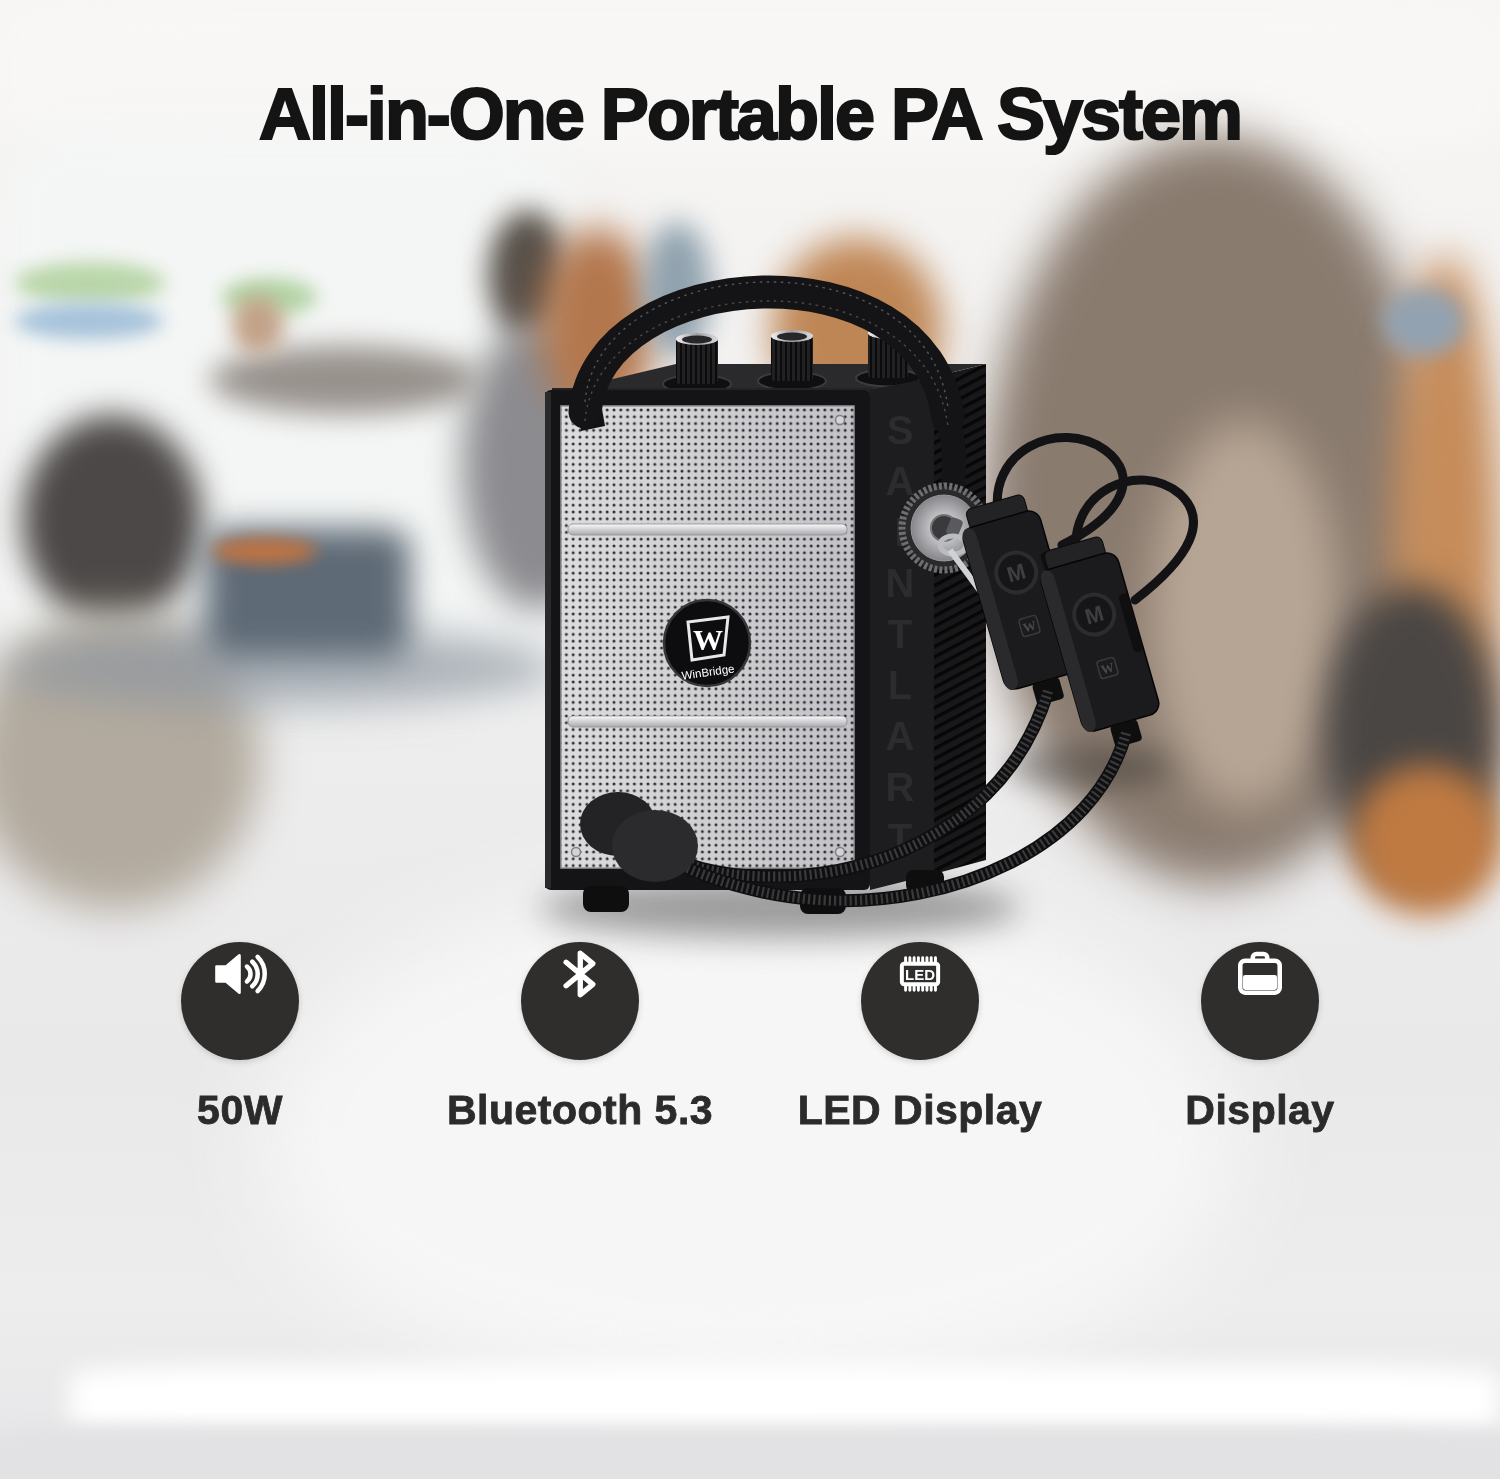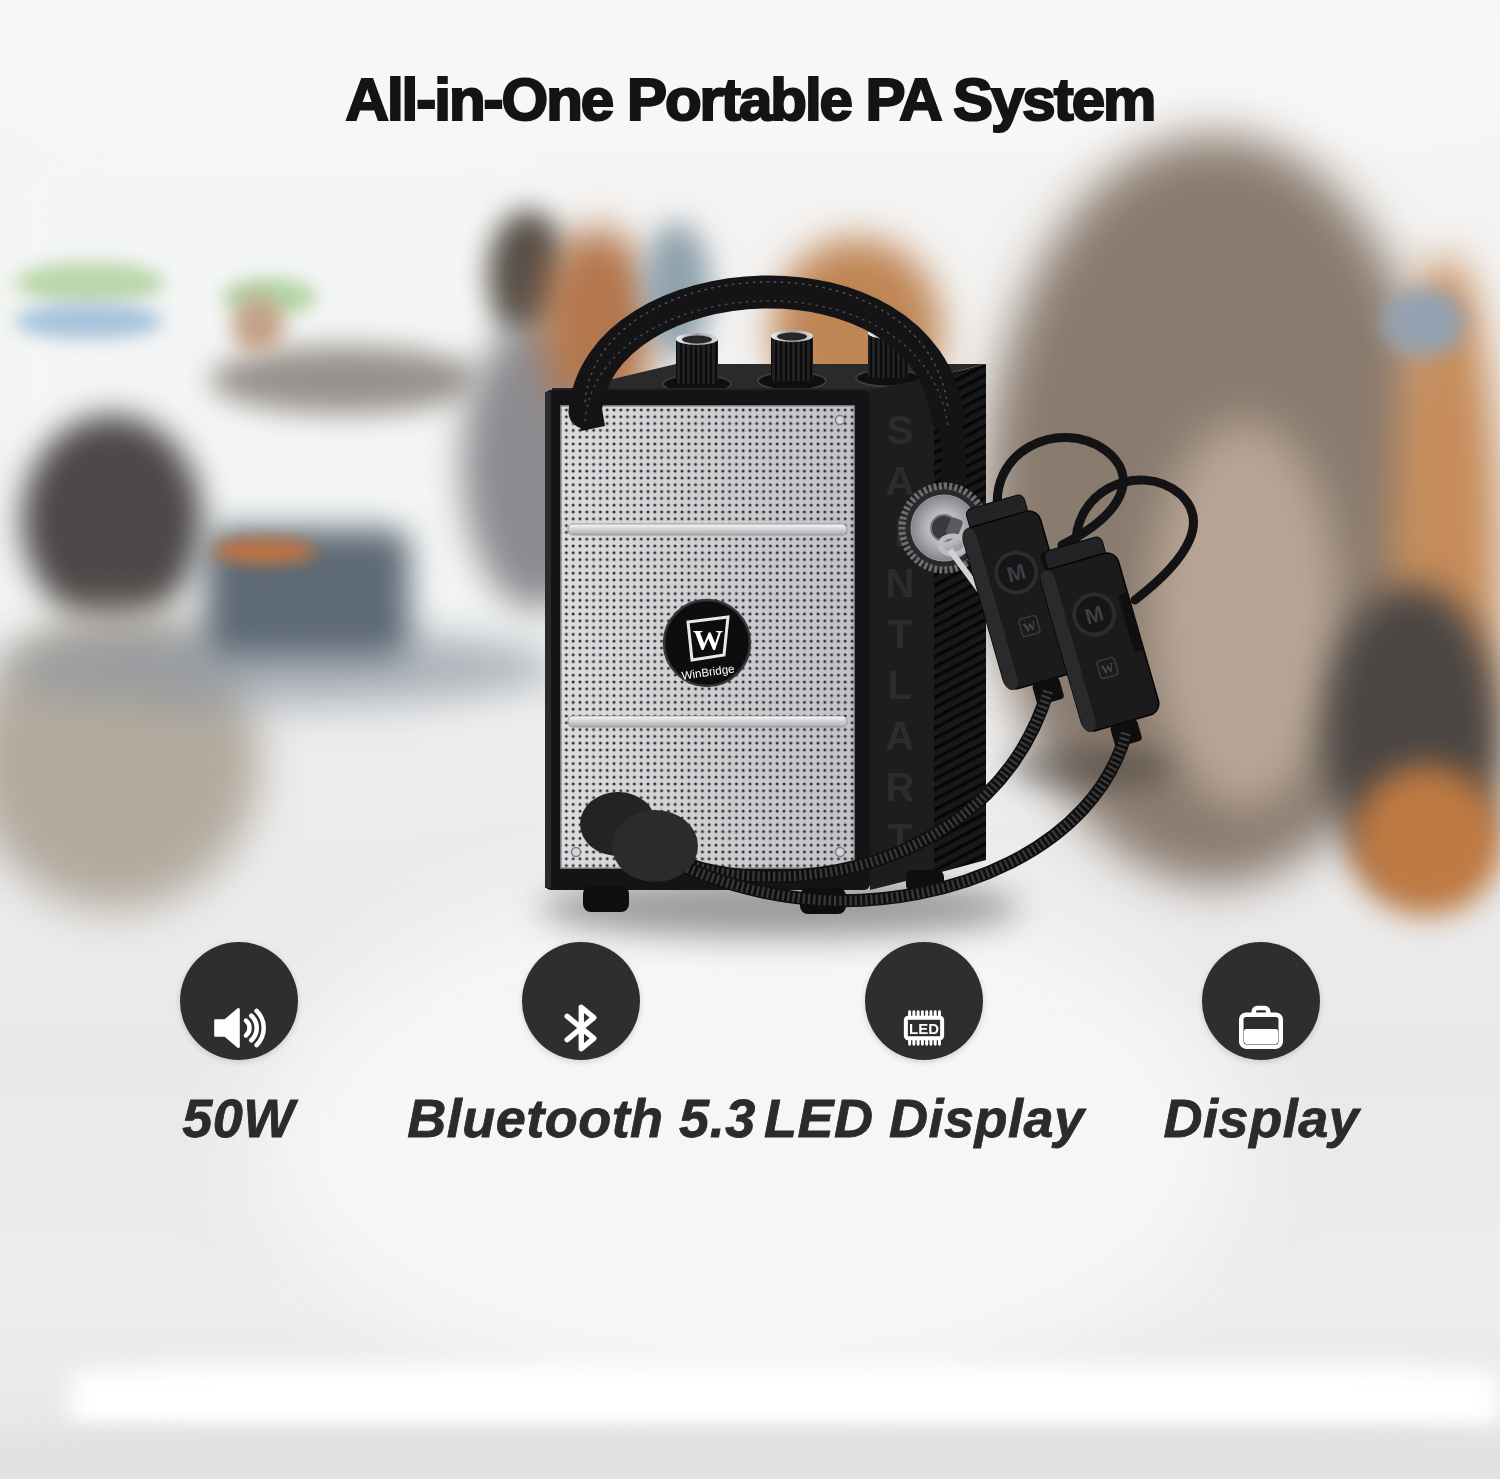--- a/index.html
+++ b/index.html
@@ -6,39 +6,39 @@
   .canvas{
     position:relative;width:1500px;height:1479px;overflow:hidden;
     font-family:"Liberation Sans",sans-serif;
     background:linear-gradient(180deg,#f7f6f4 0%,#efeeee 45%,#e9e9ea 72%,#ededee 88%,#e6e6e8 100%);
   }
   .bg{position:absolute;inset:0;z-index:1;}
   .blob{position:absolute;border-radius:50%;}
   .rblob{position:absolute;border-radius:14%;}
   .title{
     position:absolute;top:30px;left:0;right:0;z-index:5;text-align:center;
-    font-size:60px;font-weight:bold;letter-spacing:-2px;color:#141414;line-height:1.0;
+    font-size:72px;font-weight:bold;letter-spacing:-2px;color:#141414;line-height:1.0;
     -webkit-text-stroke:2.2px #141414;
   }
   .product-svg{position:absolute;left:470px;top:220px;z-index:3;}
   .features{
     position:absolute;top:942px;left:0;right:0;z-index:4;
     display:grid;grid-template-columns:repeat(4,1fr);row-gap:50px;
     padding:0 70px;justify-items:center;
   }
   .feature{display:flex;flex-direction:column;align-items:center;gap:27px;}
   .badge{
     width:118px;height:118px;border-radius:50%;background:#2f2e2d;
-    display:flex;align-items:flex-end;justify-content:center;
+    display:flex;align-items:flex-start;justify-content:center;
     box-shadow:0 2px 6px rgba(0,0,0,0.15);
   }
   .badge svg{width:64px;height:64px;}
   .flabel{
-    font-size:54px;font-weight:bold;color:#2b2b2b;letter-spacing:.5px;
-    -webkit-text-stroke:.8px #2b2b2b;white-space:nowrap;font-style:italic;
+    font-size:41px;font-weight:bold;color:#2b2b2b;letter-spacing:.5px;
+    -webkit-text-stroke:.8px #2b2b2b;white-space:nowrap;
   }
 </style>
 </head>
 <body>
 
 <div class="canvas">
 
   <div class="bg">
     <div class="rblob" style="left:0;top:0;width:1500px;height:150px;background:#f8f7f6;filter:blur(18px);"></div>
     <div class="rblob" style="left:0;top:130px;width:570px;height:580px;background:#f4f6f5;filter:blur(22px);"></div>

